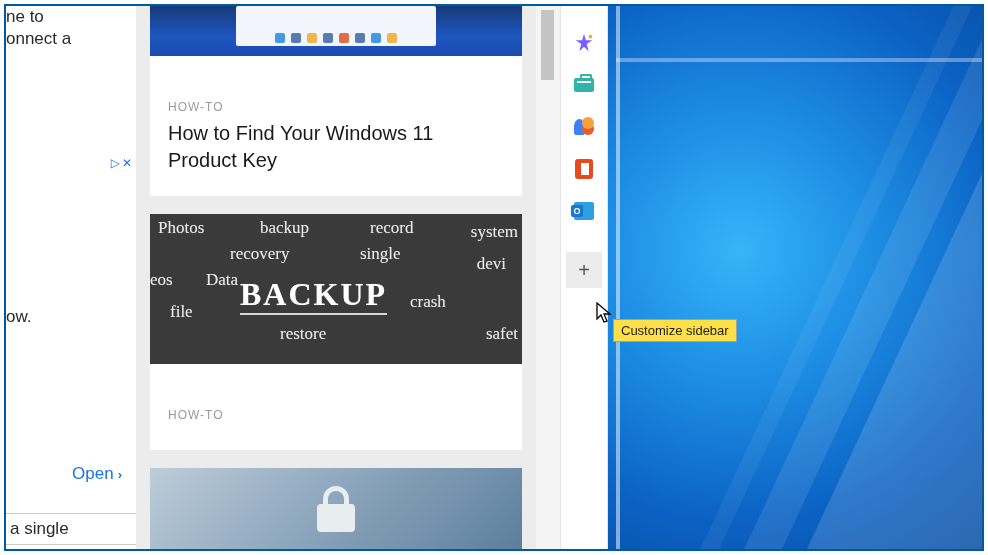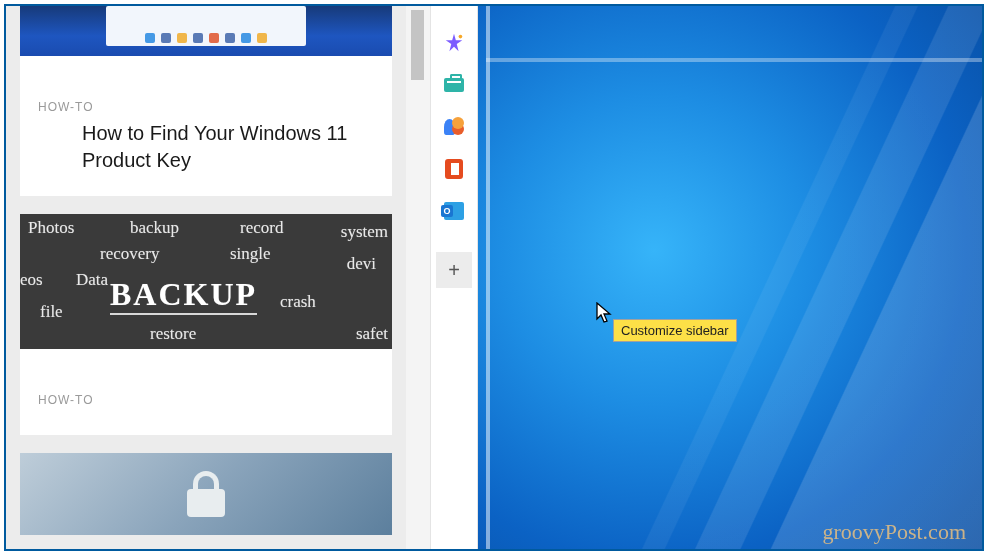--- a/index.html
+++ b/index.html
@@ -46,39 +46,39 @@
   .maincol {
     flex: 0 0 400px;
     background: #ececec;
     padding: 0 14px;
     overflow: hidden;
   }
   .card { background: #fff; margin-bottom: 18px; }
   .card-img { width: 100%; background: #333; position: relative; }
   .card-body { padding: 14px 18px 22px 18px; }
   .cat { font-size: 12px; letter-spacing: 1px; color: #9a9a9a; margin-bottom: 6px; margin-top: 30px; }
-  .title { font-size: 20px; line-height: 1.35; color: #1a1a1a; font-weight: 400; margin-left: 44px; }
+  .title { font-size: 20px; line-height: 1.35; color: #1a1a1a; font-weight: 400; }
 
   
   .img-win11 {
     height: 50px;
     background: linear-gradient(180deg, #173a7a 0%, #1e56c0 60%, #1a4bb0 100%);
     display: flex; justify-content: center; align-items: flex-start;
   }
   .img-win11 .taskbar {
     width: 200px; height: 40px; background: #f2f6fc; border-radius: 2px;
     margin-top: 0; display: flex; align-items: flex-end; justify-content: center;
     padding-bottom: 3px; gap: 6px;
   }
   .img-win11 .tb-icon { width: 10px; height: 10px; background: #5a7ab5; border-radius: 2px; }
   .img-win11 .tb-icon.a { background:#4599e5;} .tb-icon.b{background:#f0b64a;} .tb-icon.c{background:#e26b4a;}
 
   
   .img-chalk {
-    height: 135px;
+    height: 150px;
     background: #3a3a3a;
     color: #e8e8e8;
     font-family: "Comic Sans MS", cursive;
     position: relative;
     overflow: hidden;
     padding-left: 44px;
   }
   .chalk { position: absolute; font-size: 17px; text-shadow: 0 0 1px rgba(255,255,255,.3); }
   .chalk.big { font-size: 32px; font-weight: 700; letter-spacing: 2px; color:#fff; }
   .chalk.underline { border-bottom: 2px solid #d8d8d8; }
@@ -156,20 +156,34 @@
     font-family: "Brush Script MT", cursive; font-size: 22px;
     color: rgba(230, 190, 128, 0.85);
     pointer-events: none;
   }
 </style>
 </head>
 <body>
 
 <div class="viewport">
 
+  <div class="leftcol">
+    <div class="snip" style="top:0px;left:0;">ne to</div>
+    <div class="snip" style="top:22px;left:0;">onnect a</div>
+    <div class="adchoices" style="top:150px;">
+      <span>▷</span>
+      <span>✕</span>
+    </div>
+    <div class="snip" style="top:300px;left:0;">ow.</div>
+    <div class="openlink" style="top:458px;">
+      <span>Open</span>
+      <span class="chev">›</span>
+    </div>
+    <div class="singlebox">a single</div>
+  </div>
 
   <div class="maincol">
 
     <div class="card">
       <div class="card-img img-win11">
         <div class="taskbar">
           <div class="tb-icon a"></div>
             <div class="tb-icon"></div>
             <div class="tb-icon b"></div>
           <div class="tb-icon"></div>
@@ -250,21 +264,20 @@
       </div>
     <div class="plusbtn">
       <span class="plus">+</span>
     </div>
   </div>
 
   <div class="desktop">
     <div class="window-edge-v"></div>
     <div class="window-edge-h"></div>
     <div class="lightrays"></div>
-    <div class="watermark">groovyPost.com</div>
   </div>
 
 </div>
 
 <div class="tooltip">Customize sidebar</div>
 <svg class="cursor" viewBox="0 0 20 24">
   <path d="M1 1 L1 17 L5 13 L8 20 L11 19 L8 12 L14 12 Z" fill="#fff" stroke="#000" stroke-width="1.3"></path>
 </svg>
 
 </body></html>

